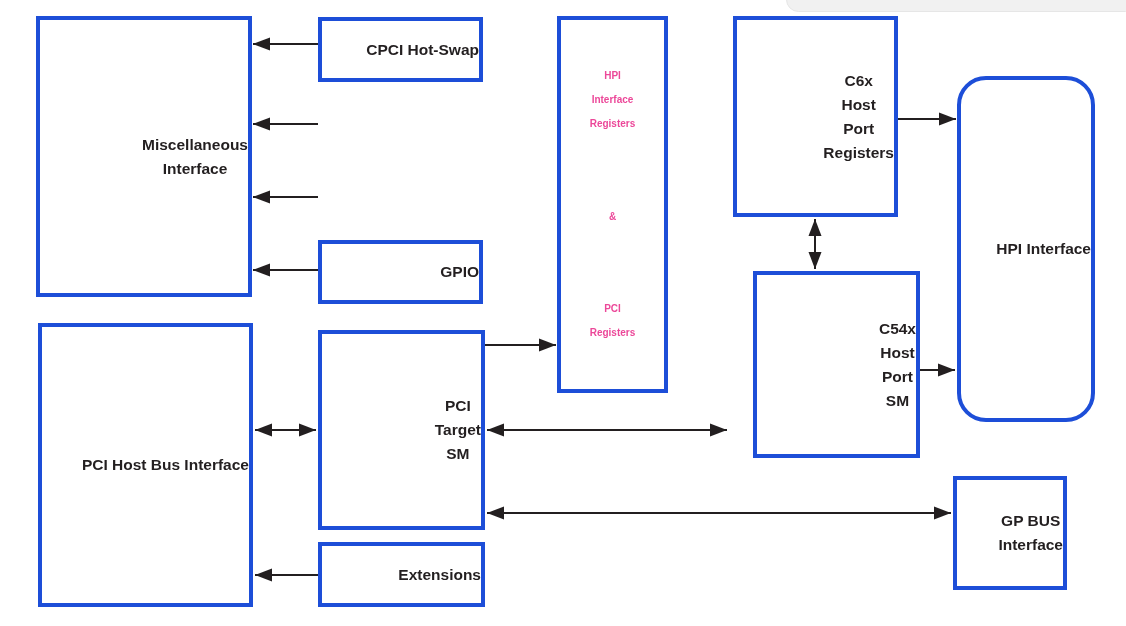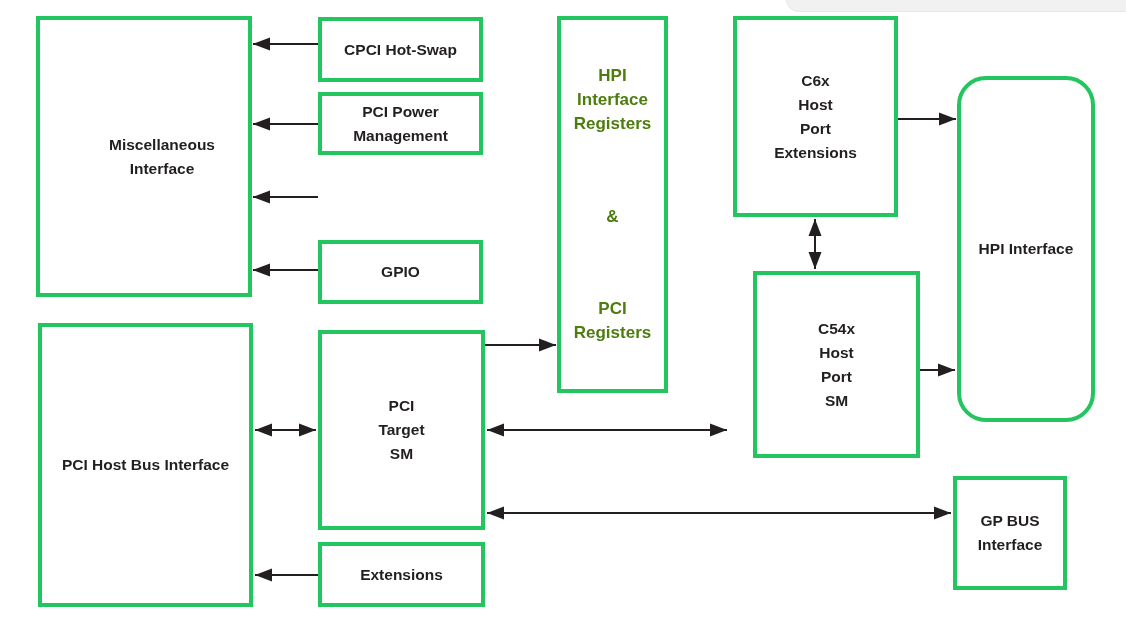--- a/index.html
+++ b/index.html
@@ -6,44 +6,44 @@
   #canvas{
     position:relative;
     width:1126px;height:626px;
     background:#ffffff;
     overflow:hidden;
     font-family:"Liberation Sans", sans-serif;
   }
   .node{
     position:absolute;
     box-sizing:border-box;
-    border:4px solid #22c55e;
+    border:4px solid #1d4ed8;
     background:#ffffff;
     display:flex;
     align-items:center;
-    justify-content:center;
+    justify-content:flex-end;
     text-align:center;
     z-index:2;
   }
   .node .lbl{
     white-space:pre-line;
     font-weight:bold;
     font-size:15.5px;
     line-height:24px;
     color:#231f20;
   }
   .node .blk{
     position:absolute;
     left:0;right:0;
     text-align:center;
     white-space:pre-line;
     font-weight:bold;
-    font-size:17px;
+    font-size:10px;
     line-height:24px;
-    color:#4d7c0f;
+    color:#ec4899;
   }
   #wires{
     position:absolute;
     left:0;top:0;
     z-index:1;
   }
   #artifact{
     position:absolute;
     left:786px;top:-13px;
     width:352px;height:25px;
@@ -114,40 +114,36 @@
         <polygon points="255,575 272,568.5 272,581.5" fill="#231f20"></polygon>
       </g>
     </svg>
 <div class="node" style="left: 36px; top: 16px; width: 216px; height: 281px; padding-left: 36px;">
       <span class="lbl">Miscellaneous
 Interface</span>
     </div>
     <div class="node" style="left: 318px; top: 17px; width: 165px; height: 65px;">
       <span class="lbl">CPCI Hot-Swap</span>
     </div>
-    <div class="node" style="left: 318px; top: 92px; width: 165px; height: 63px;">
-      <span class="lbl">PCI Power
-Management</span>
-    </div>
     <div class="node" style="left: 318px; top: 240px; width: 165px; height: 64px;">
       <span class="lbl">GPIO</span>
     </div>
     <div class="node" style="left: 557px; top: 16px; width: 111px; height: 377px;">
       <span class="blk" style="top: 44px;">HPI
 Interface
 Registers</span>
       <span class="blk" style="top: 185px;">&amp;</span>
       <span class="blk" style="top: 277px;">PCI
 Registers</span>
     </div>
     <div class="node" style="left: 733px; top: 16px; width: 165px; height: 201px;">
       <span class="lbl">C6x
 Host
 Port
-Extensions</span>
+Registers</span>
     </div>
     <div class="node" style="left: 729px; top: 271px; width: 167px; height: 187px; margin-left: 24px;">
       <span class="lbl">C54x
 Host
 Port
 SM</span>
     </div>
     <div class="node" style="left: 957px; top: 76px; width: 138px; height: 346px; border-radius: 29px;">
       <span class="lbl">HPI Interface</span>
     </div>

